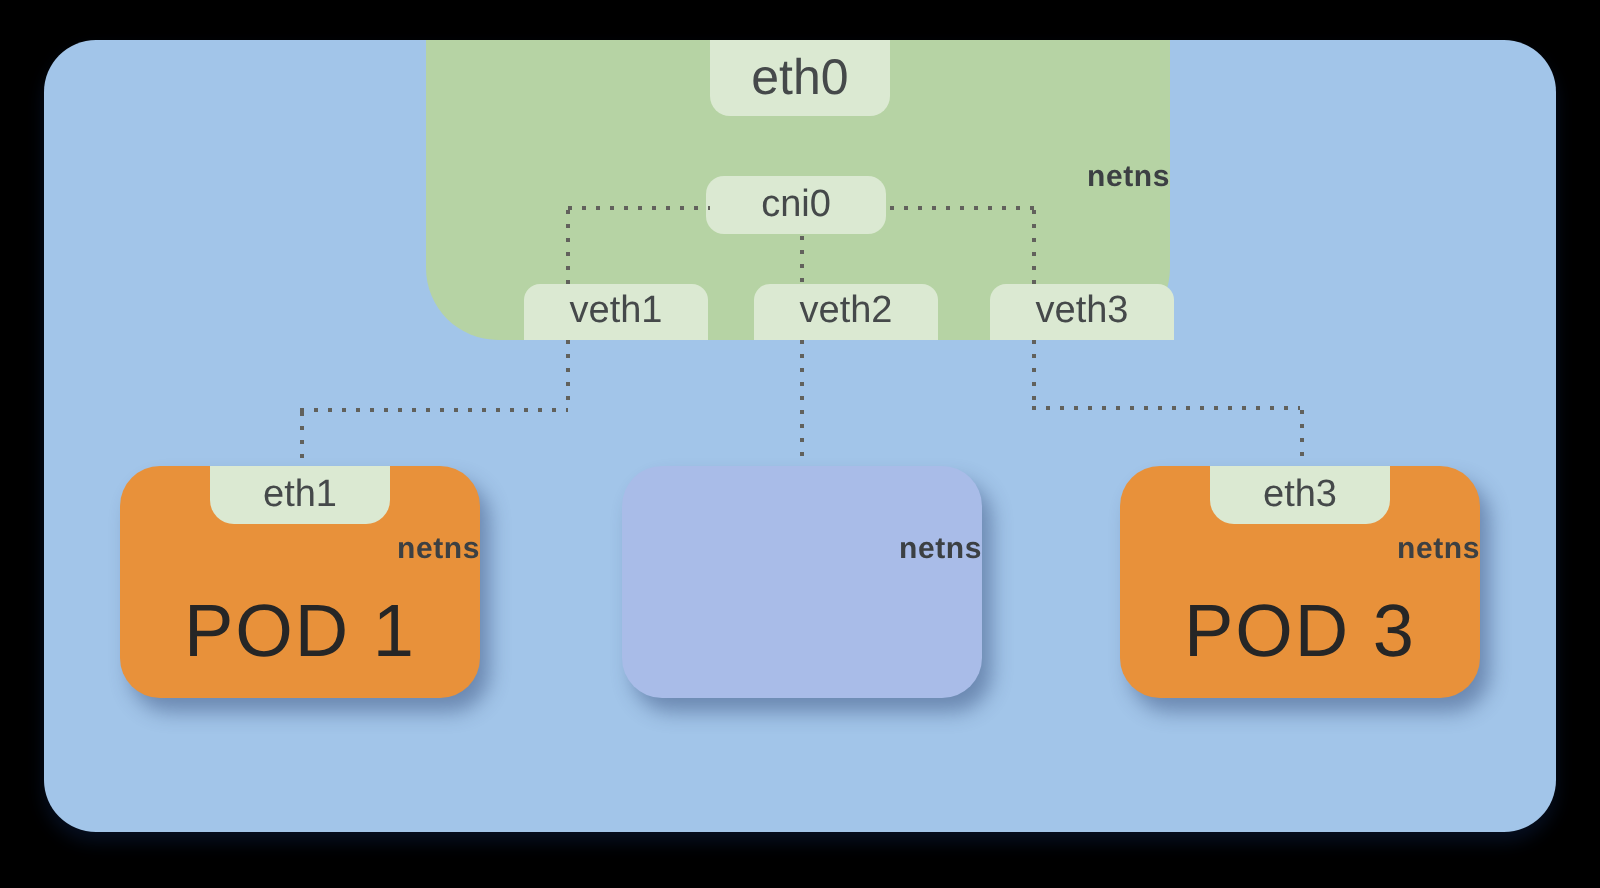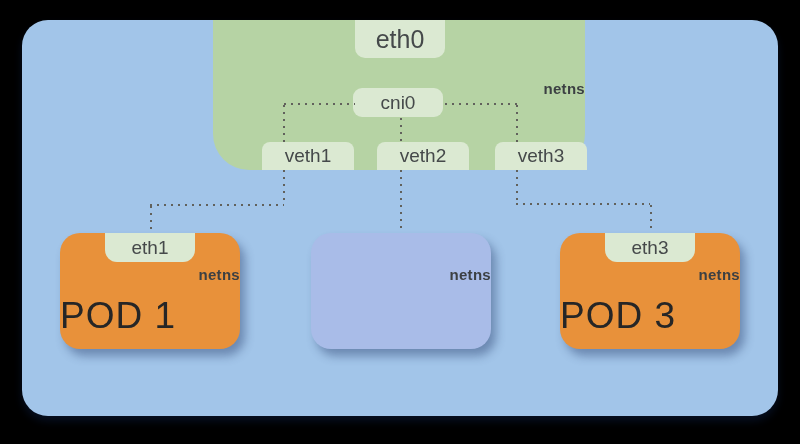--- a/index.html
+++ b/index.html
@@ -39,21 +39,21 @@
   .pod{
     position:absolute;top:233px;width:180px;height:116px;border-radius:20px;
     background:var(--pod-bg,#e8913a);
     box-shadow:5px 7px 10px rgba(43,65,110,0.45);
   }
   .pod.alt{background:var(--pod-alt-bg,#a9bce8);}
   .pod-1{left:60px;} .pod-2{left:311px;} .pod-3{left:560px;}
   .pod .eth-box{left:45px;top:0;width:90px;height:29px;border-radius:0 0 12px 12px;}
   .pod .netns{top:33px;}
   .pod-name{
-    position:absolute;top:62px;width:100%;text-align:left;
+    position:absolute;top:62px;width:100%;text-align:center;
     font-size:37px;font-weight:300;color:var(--pod-name-text,#262626);
     letter-spacing:1px;
   }
 </style>
 </head>
 <body>
 
 <div class="stage">
 
   <div class="cluster"></div>

